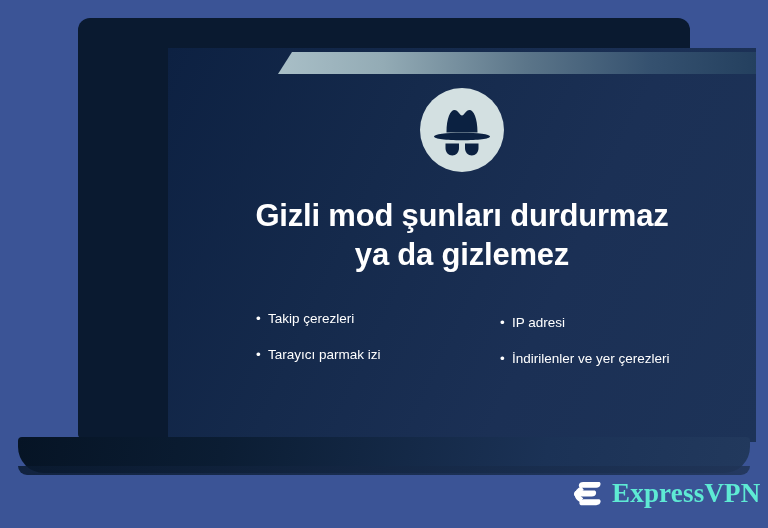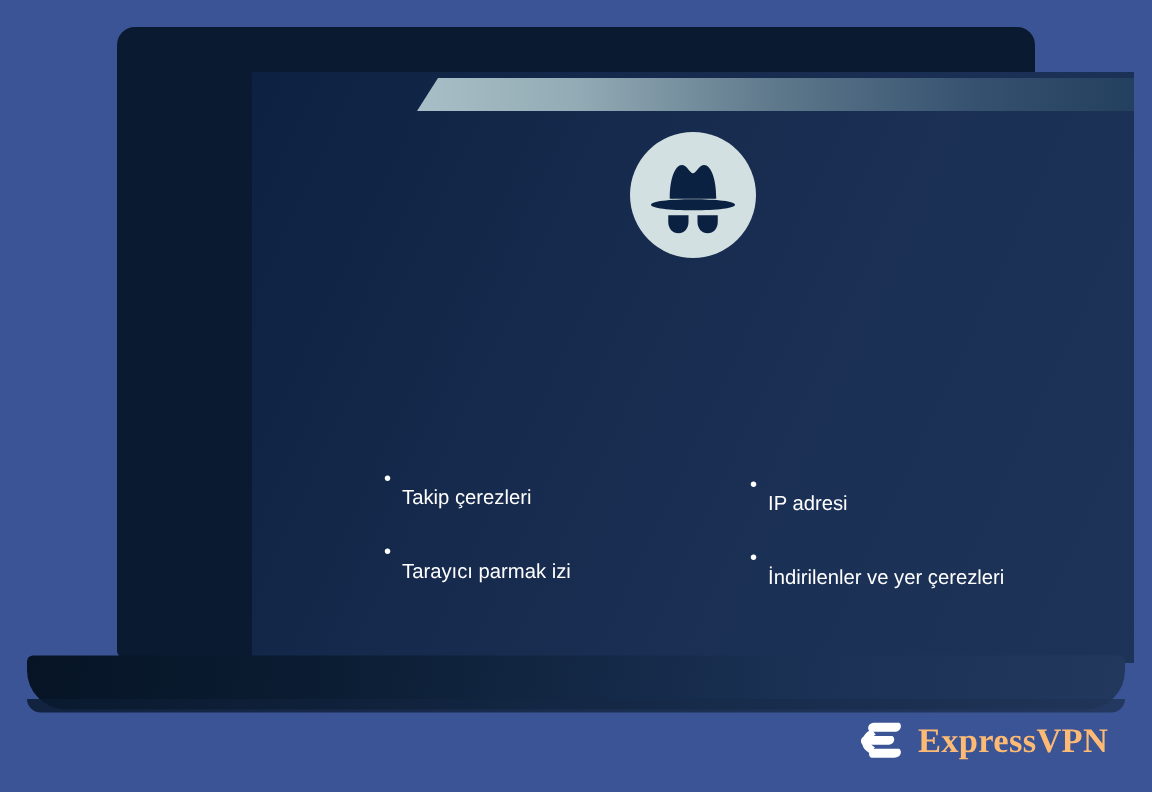--- a/index.html
+++ b/index.html
@@ -131,40 +131,39 @@
   .bullet-dot {
     flex: 0 0 auto;
     width: 9px;
     margin-right: 3px;
     text-align: left;
     font-size: 13.5px;
     line-height: 1.32;
   }
   .bullet-text {
     flex: 1 1 auto;
-    margin-top: 13px;
   }
 
   
   .logo {
     position: absolute;
     left: 572px;
     top: 478px;
     display: flex;
     align-items: center;
     gap: 9px;
   }
   .logo-mark {
     width: 31px;
     height: 31px;
   }
   .logo-word {
-    color: #fdba74;
+    color: #5eead4;
     font-family: "Liberation Serif", serif;
-    font-size: 23px;
+    font-size: 27px;
     font-weight: bold;
     letter-spacing: 0.2px;
   }
 </style>
 </head>
 <body>
 
 <div class="canvas">
 
   <div class="laptop-frame">
@@ -181,20 +180,24 @@
 
             <path d="M14 48.5 C14 46.2 26 44.8 42 44.8 C58 44.8 70 46.2 70 48.5 C70 50.8 58 52.2 42 52.2 C26 52.2 14 50.8 14 48.5 Z" fill="#0b2141"></path>
 
             <path d="M25.5 55.5 L39 55.5 L39 60 C39 64.5 36 67.5 32.25 67.5 C28.5 67.5 25.5 64.5 25.5 60 Z" fill="#0b2141"></path>
 
             <path d="M45 55.5 L58.5 55.5 L58.5 60 C58.5 64.5 55.5 67.5 51.75 67.5 C48 67.5 45 64.5 45 60 Z" fill="#0b2141"></path>
           </svg>
         </div>
       </div>
 
+      <div class="heading">
+        <div>Gizli mod şunları durdurmaz</div>
+        <div>ya da gizlemez</div>
+      </div>
 
       <div class="bullets">
 
         <div class="bullet-col col-left">
           <div class="bullet-item">
             <span class="bullet-dot">•</span>
             <span class="bullet-text">Takip çerezleri</span>
           </div>
           <div class="bullet-item">
             <span class="bullet-dot">•</span>

